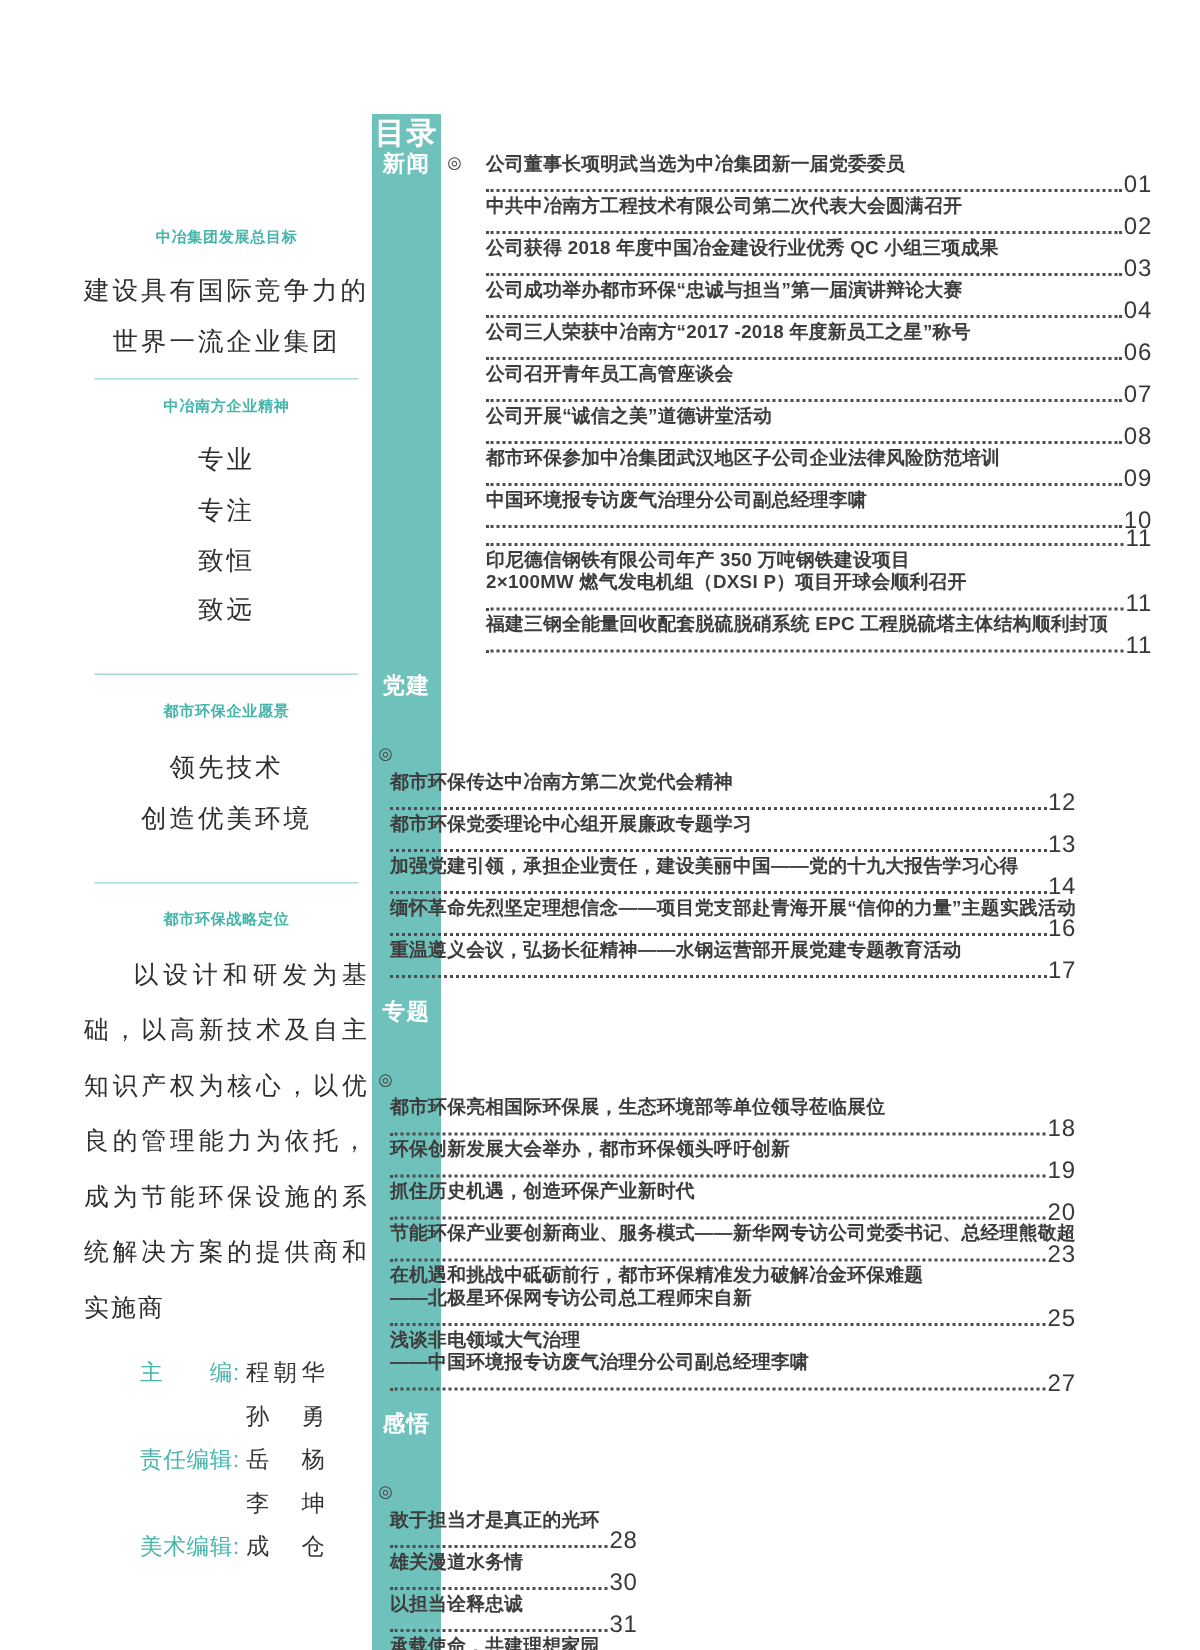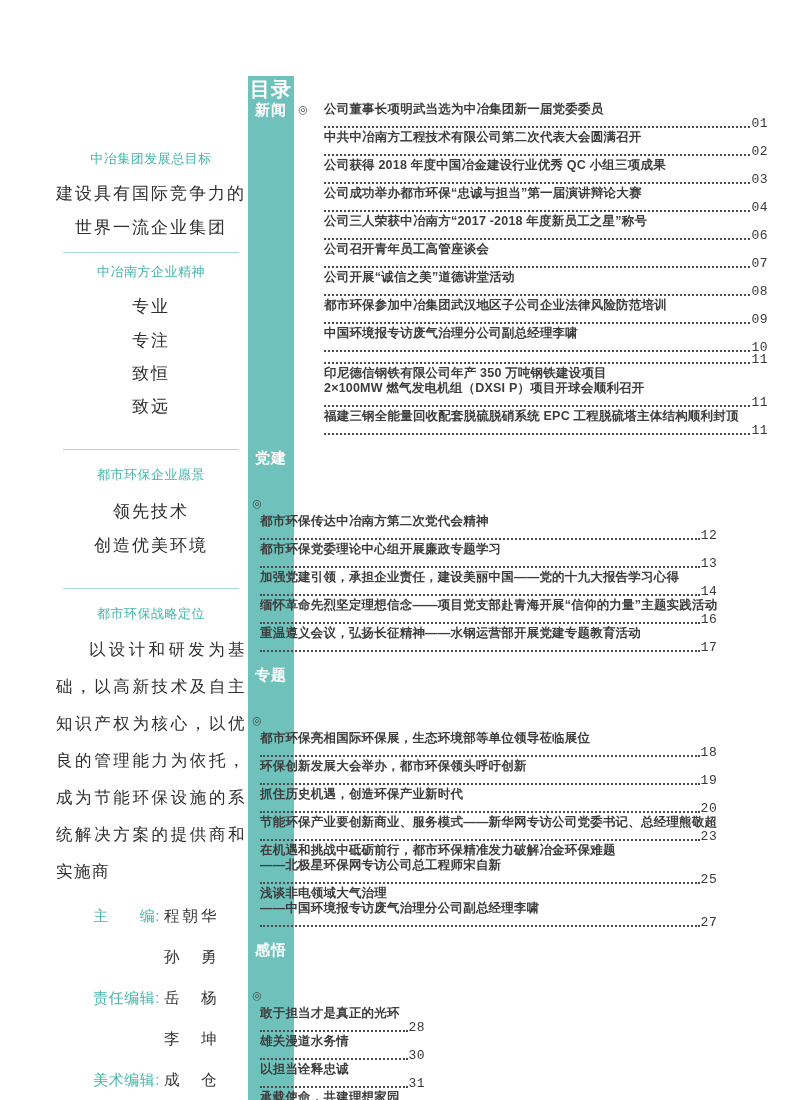--- a/index.html
+++ b/index.html
@@ -10,31 +10,31 @@
     --entry:#3d3d3d;
   }
   html,body{margin:0;padding:0;background:#ffffff;}
   .page{
     position:relative;width:800px;height:1100px;background:#ffffff;overflow:hidden;
     font-family:"Liberation Sans","DejaVu Sans",sans-serif;
   }
 
   
   .sidebar{position:absolute;left:56px;top:150px;width:190px;text-align:center;}
-  .sb-heading{color:var(--teal-text);font-size:13px;font-weight:normal;line-height:18px;letter-spacing:0.5px;}
+  .sb-heading{color:var(--teal-text);font-size:10px;font-weight:bold;line-height:18px;letter-spacing:0.5px;}
   .sb-line{font-family:"Liberation Serif","DejaVu Serif",serif;color:#2e2e2e;font-size:17px;line-height:20px;letter-spacing:2px;}
   .sb-divider{border:none;border-top:1px solid var(--divider);margin:0;width:176px;margin-left:7px;}
   .mt16{margin-top:16px}.mt14{margin-top:14px}.mt13{margin-top:13px}.mt10{margin-top:10px}
   .mt18{margin-top:18px}.mt32{margin-top:32px}
   .sb-para{
     font-family:"Liberation Serif","DejaVu Serif",serif;color:#2e2e2e;
     font-size:16.5px;line-height:37px;letter-spacing:1.5px;
     text-align:justify;text-indent:2em;margin:8px 0 0 0;
   }
-  .editors{margin-top:16px;display:grid;grid-template-columns:104px 84px;row-gap:22px;align-items:baseline;}
+  .editors{margin-top:16px;display:grid;grid-template-columns:104px 84px;row-gap:10px;align-items:baseline;}
   .ed-label{color:var(--teal-text);font-size:15px;line-height:19px;text-align:right;letter-spacing:0.5px;}
   .ed-name{color:#343434;font-size:15.5px;line-height:19px;text-align:left;padding-left:4px;letter-spacing:3px;}
 
   
   .toc{
     position:absolute;left:248px;top:76px;width:520px;
     background:linear-gradient(to right,var(--teal) 0,var(--teal) 46px,transparent 46px);
     padding-bottom:6px;
   }
   .toc-title{
@@ -48,21 +48,21 @@
     text-align:center;line-height:16px;letter-spacing:1px;
   }
   .sec-bullet{flex:0 0 18px;width:18px;text-align:center;color:#4a4a4a;font-size:11px;line-height:15px;}
   .entries{flex:1;min-width:0;margin-left:12px;}
   .entry-title{
     font-size:12.5px;font-weight:600;color:var(--entry);
     line-height:15px;letter-spacing:0.2px;white-space:pre-line;margin-bottom:1px;
   }
   .entry-leader{display:flex;align-items:flex-end;height:12px;}
   .dots{flex:1;border-bottom:2px dotted #4c4c4c;margin-bottom:2px;}
-  .page-num{flex:none;font-size:13px;color:#383838;line-height:12px;letter-spacing:0.5px;padding-left:1px;font-family:Liberation Mono, monospace;}
+  .page-num{flex:none;font-size:16px;color:#383838;line-height:12px;letter-spacing:0.5px;padding-left:1px;}
 </style>
 </head>
 <body>
 
 <div class="page">
 
   <aside class="sidebar">
     <div class="sb-heading">中冶集团发展总目标</div>
     <div class="sb-line mt16">建设具有国际竞争力的</div>
     <div class="sb-line mt14">世界一流企业集团</div>

